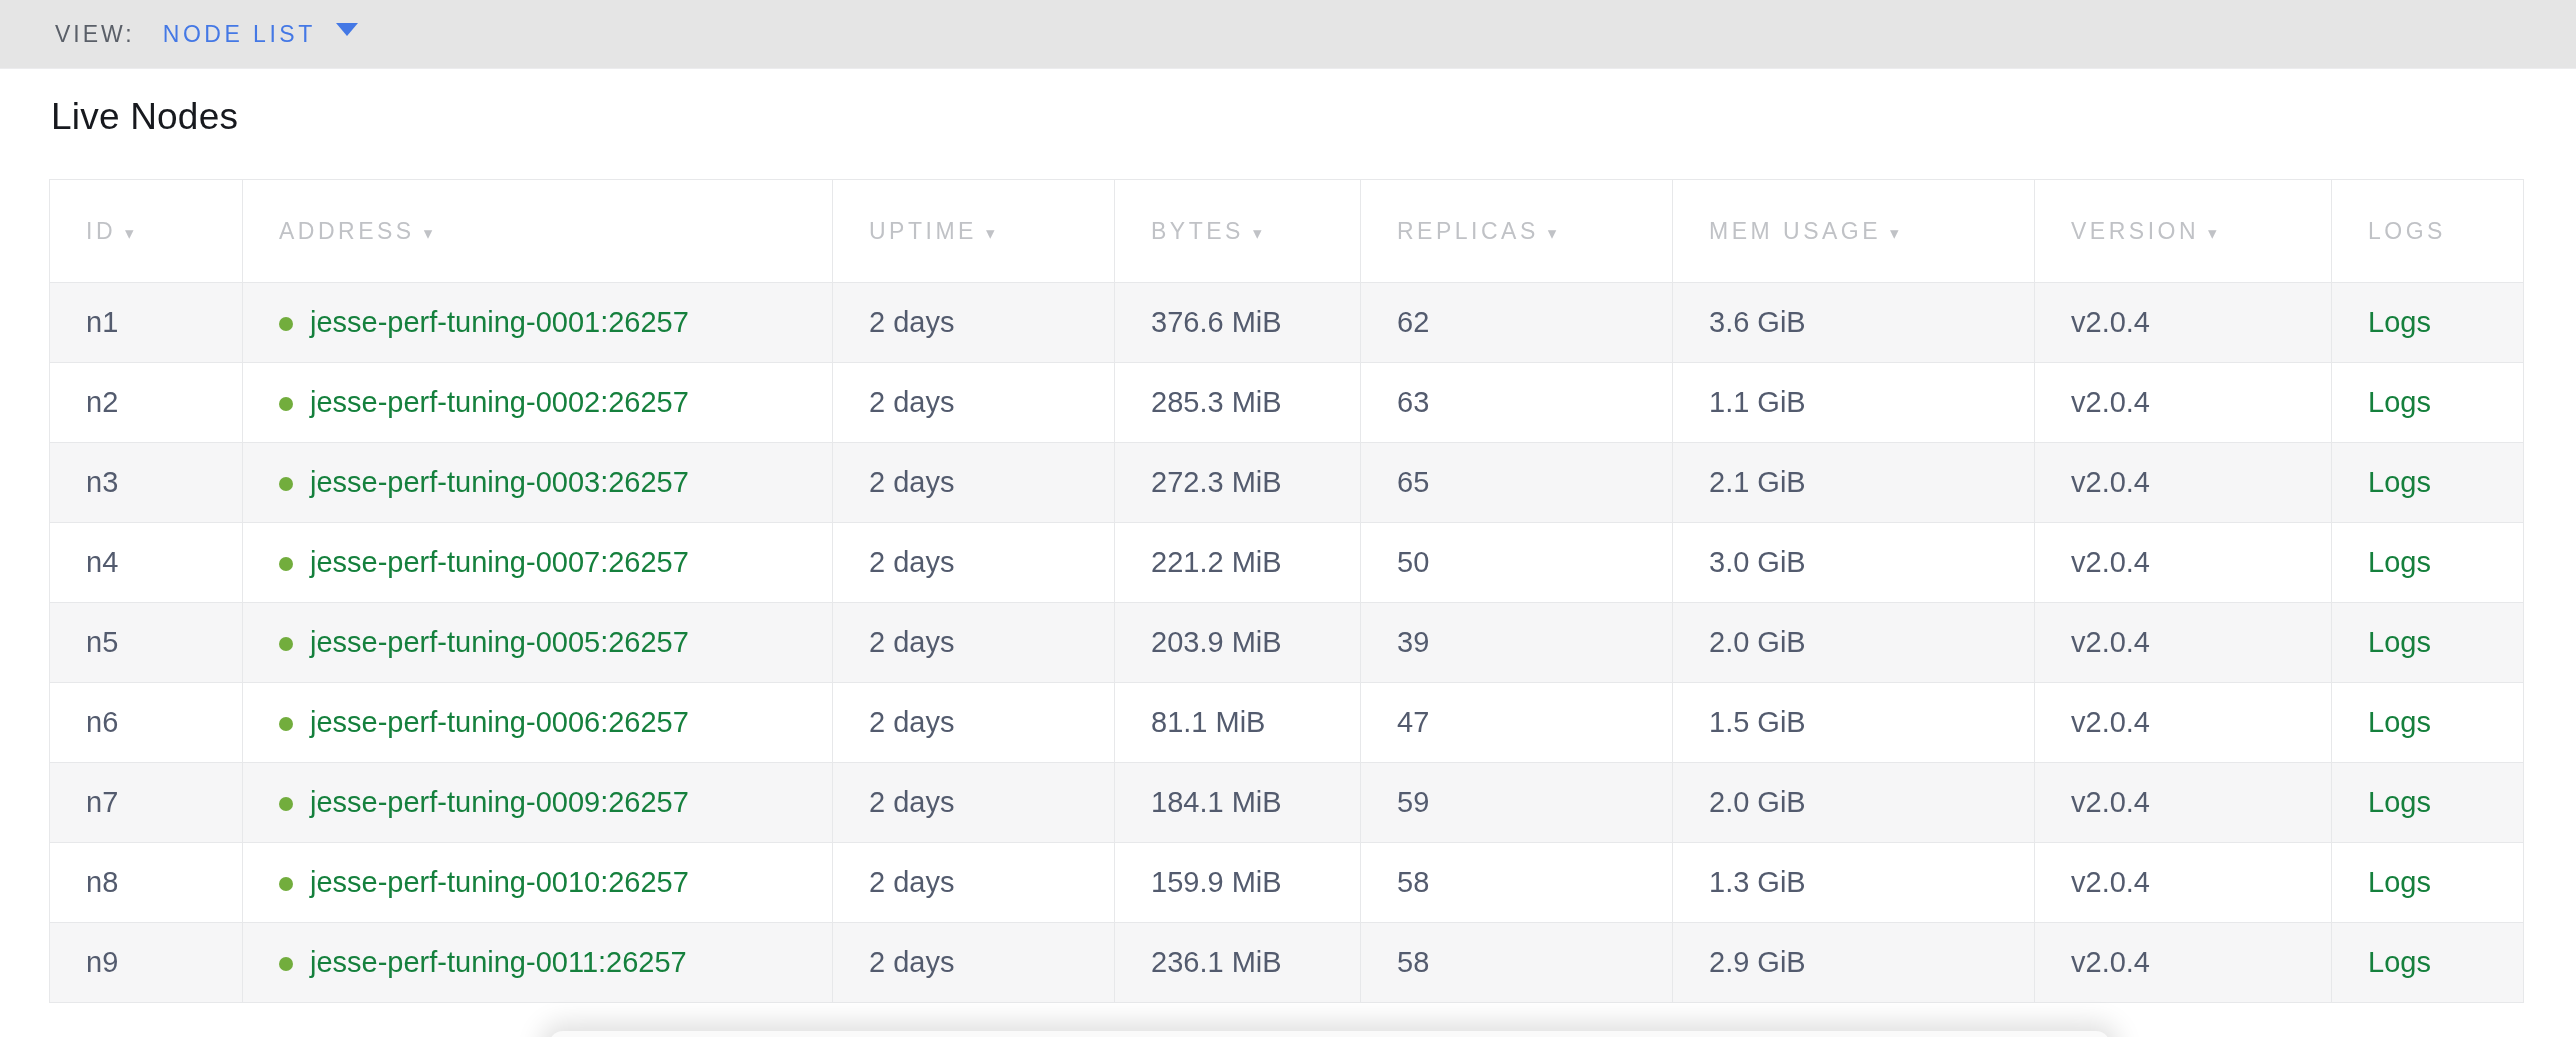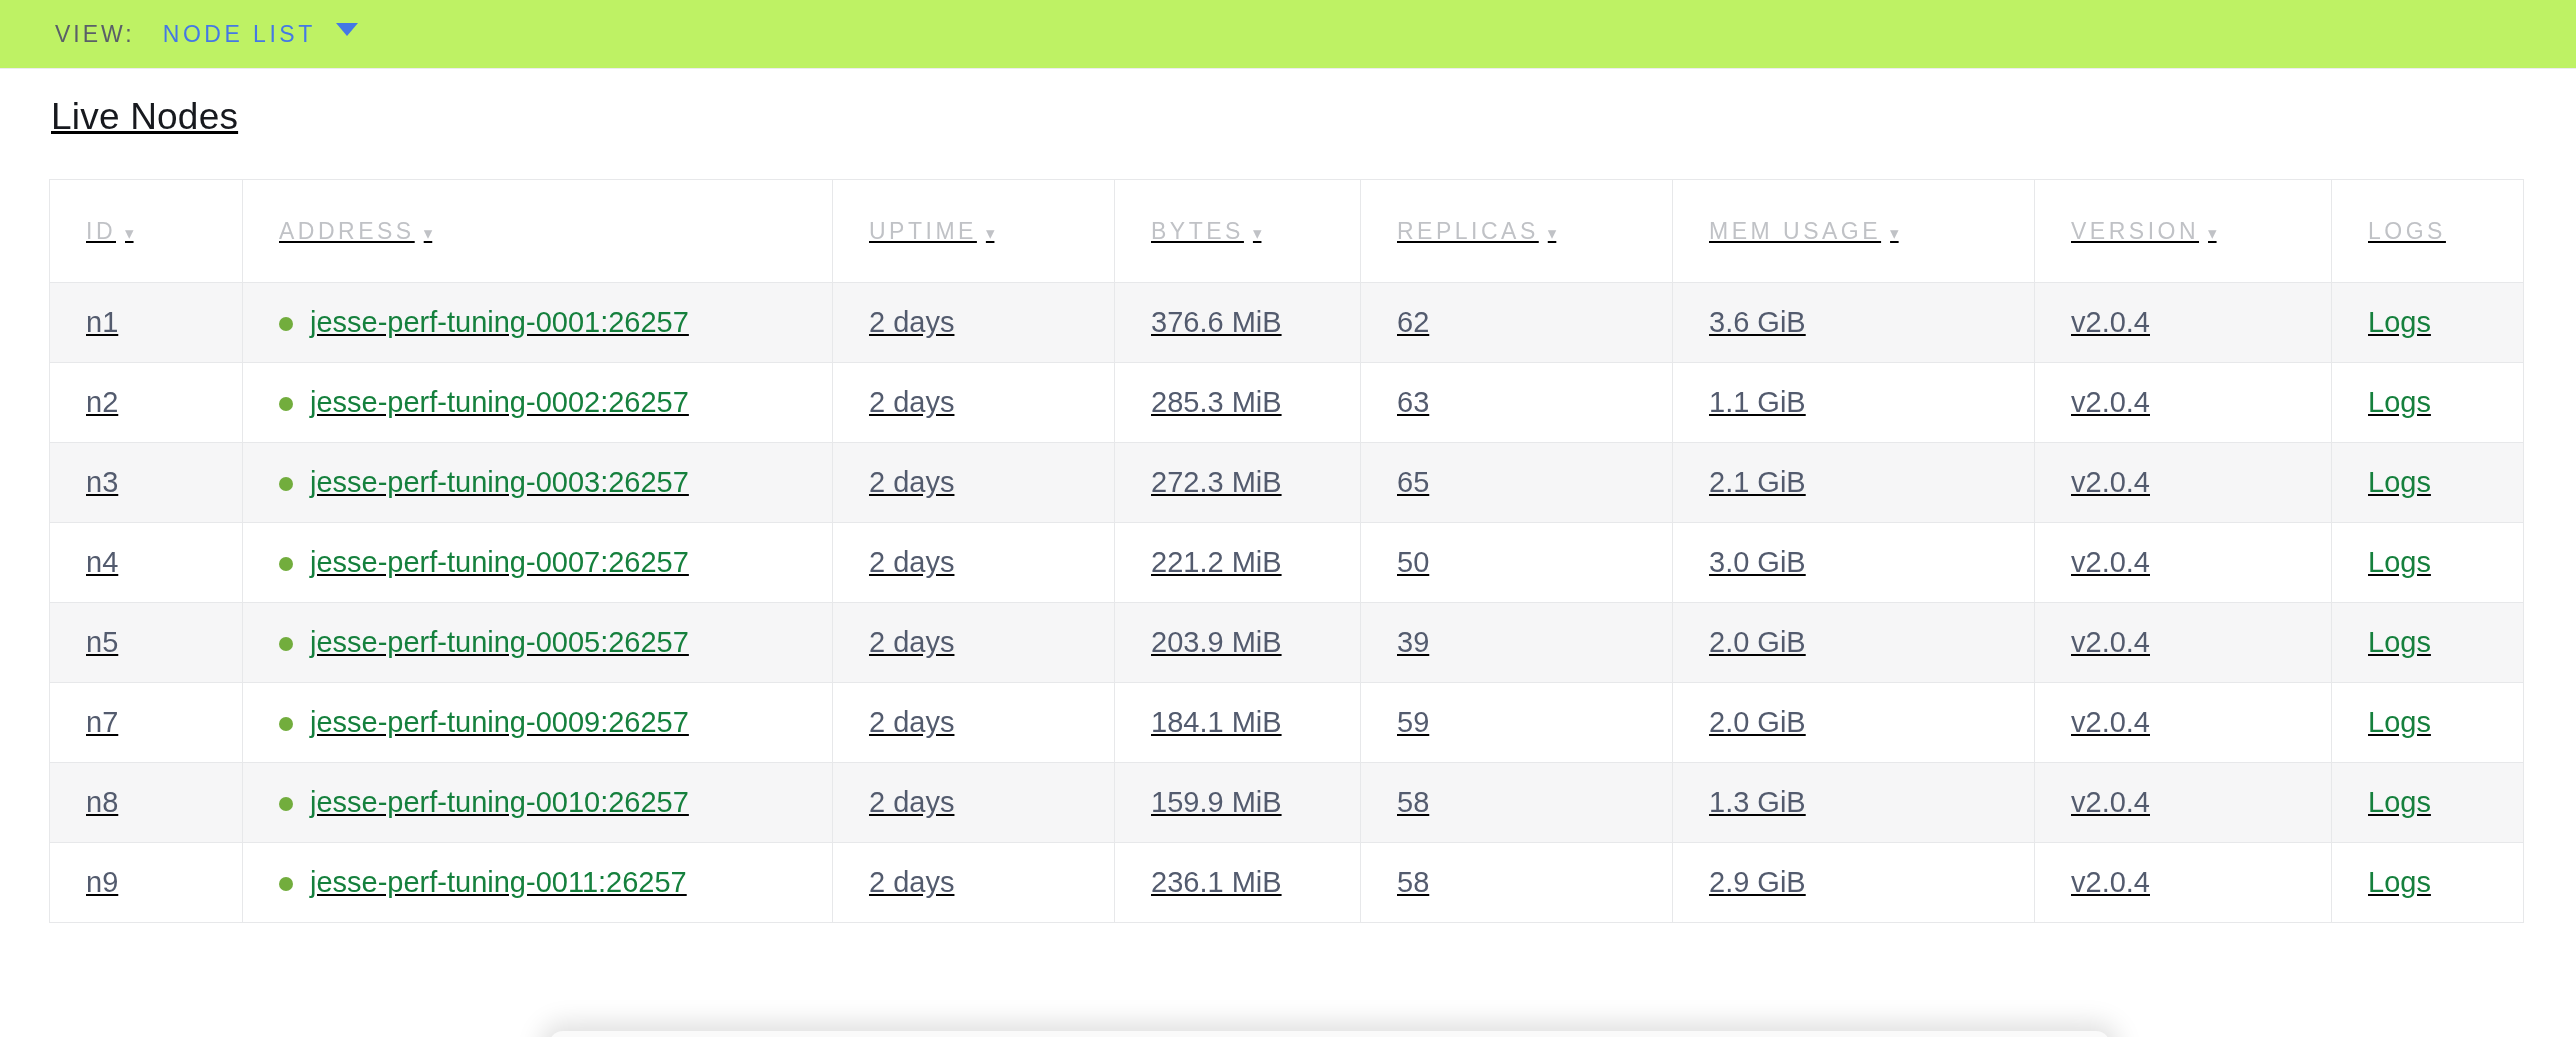--- a/index.html
+++ b/index.html
@@ -12,21 +12,21 @@
     position: relative;
   }
 
   
   .top-bar {
     height: 69px;
     border-bottom: 1px solid #ececee;
     display: flex;
     align-items: center;
     padding-left: 55px;
-    background: #bef264;
+    background: #e5e5e5;
   }
   .view-label {
     font-size: 23px;
     letter-spacing: 3px;
     color: #5a5f68;
   }
   .view-select {
     background: none; border: none; padding: 0;
     margin-left: 28px;
     display: flex; 
@@ -41,21 +41,21 @@
   .caret-down {
     width: 0; height: 0;
     border-left: 11px solid transparent;
     border-right: 11px solid transparent;
     border-top: 13px solid #4478e5;
     margin-left: 20px;
     margin-top: 2px;
   }
 
   
-  main { padding-left: 49px; text-decoration: underline; }
+  main { padding-left: 49px; }
   h1.page-title {
     margin: 27px 0 0 2px;
     font-size: 37px;
     font-weight: 500;
     color: #17191e;
     letter-spacing: 0.2px;
   }
 
   
   table.nodes {
@@ -230,20 +230,32 @@
       <span class="live-dot"></span><a class="link" href="#">jesse-perf-tuning-0005:26257</a>
     </td>
     <td class="col-uptime"><span>2 days</span></td>
     <td class="col-bytes"><span>203.9 MiB</span></td>
     <td class="col-replicas"><span>39</span></td>
     <td class="col-mem_usage"><span>2.0 GiB</span></td>
     <td class="col-version"><span>v2.0.4</span></td>
     <td class="col-logs"><a class="link" href="#">Logs</a></td>
   </tr>
         <tr>
+    <td class="col-id"><span>n6</span></td>
+    <td class="col-address">
+      <span class="live-dot"></span><a class="link" href="#">jesse-perf-tuning-0006:26257</a>
+    </td>
+    <td class="col-uptime"><span>2 days</span></td>
+    <td class="col-bytes"><span>81.1 MiB</span></td>
+    <td class="col-replicas"><span>47</span></td>
+    <td class="col-mem_usage"><span>1.5 GiB</span></td>
+    <td class="col-version"><span>v2.0.4</span></td>
+    <td class="col-logs"><a class="link" href="#">Logs</a></td>
+  </tr>
+        <tr>
     <td class="col-id"><span>n7</span></td>
     <td class="col-address">
       <span class="live-dot"></span><a class="link" href="#">jesse-perf-tuning-0009:26257</a>
     </td>
     <td class="col-uptime"><span>2 days</span></td>
     <td class="col-bytes"><span>184.1 MiB</span></td>
     <td class="col-replicas"><span>59</span></td>
     <td class="col-mem_usage"><span>2.0 GiB</span></td>
     <td class="col-version"><span>v2.0.4</span></td>
     <td class="col-logs"><a class="link" href="#">Logs</a></td>

